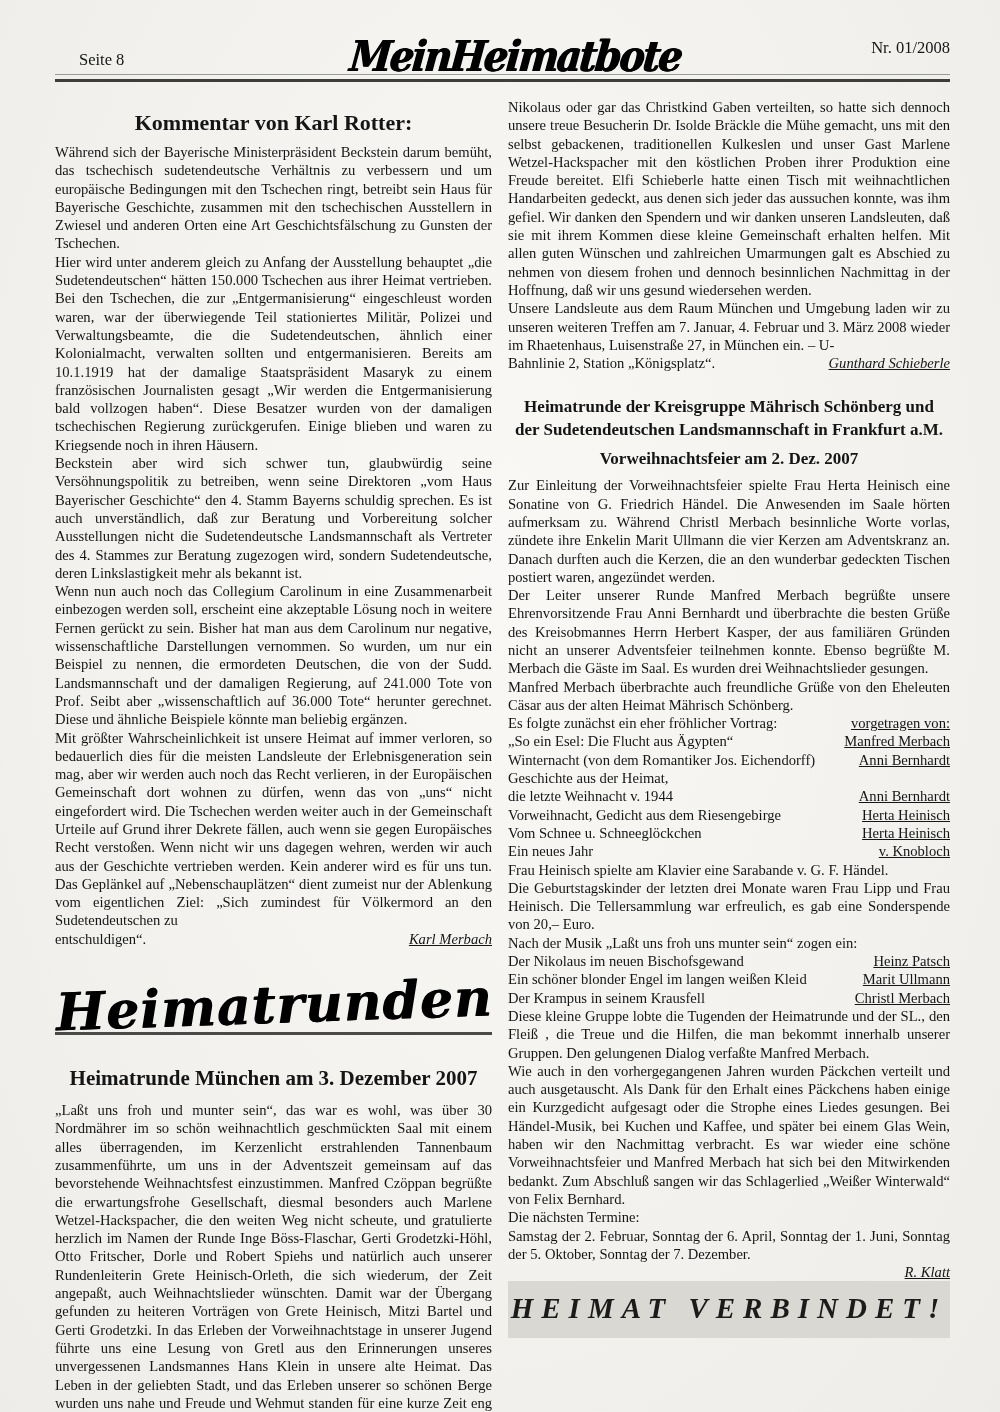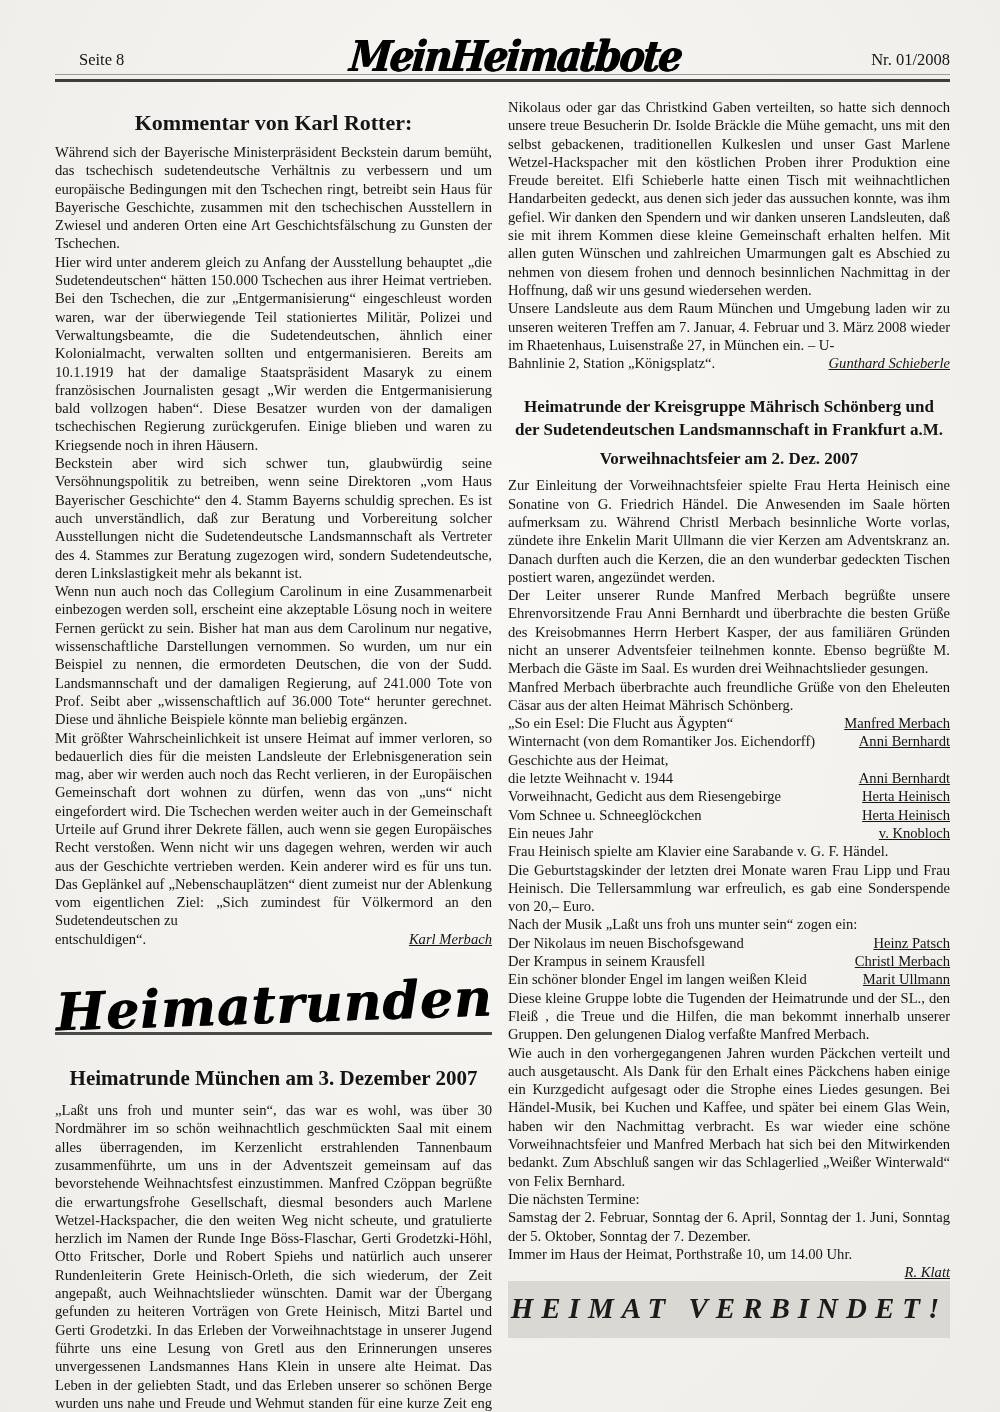--- a/index.html
+++ b/index.html
@@ -8,21 +8,21 @@
     width:1000px;height:1412px;margin:0 auto;box-sizing:border-box;
     background:#f6f5f1;
     background-image:radial-gradient(ellipse at 50% 40%, rgba(255,255,255,.35), rgba(0,0,0,.035));
     color:#151515;overflow:hidden;position:relative;
     padding:26px 50px 0 55px;
     font-family:"Liberation Serif", serif;
   }
   
   .hdr{position:relative;height:46px;margin-left:24px;}
   .hdr .pageno{position:absolute;left:0;bottom:2px;font-size:16.5px;}
-  .hdr .issue{position:absolute;right:0;bottom:2px;font-size:16.5px;}
+  .hdr .issue{position:absolute;right:0;bottom:14px;font-size:16.5px;}
   .hdr .masthead{
     position:absolute;left:50%;bottom:-6px;
     transform:translateX(-50%) scaleY(1.12) skewX(-6deg);
     font-family:"DejaVu Serif", serif;font-weight:bold;font-style:italic;
     font-size:38px;letter-spacing:-2px;color:#000;
     text-shadow:1.2px 0 0 #000, .6px .6px 0 #000;
     white-space:nowrap;
   }
   .rule-thin{height:0;border-top:1px solid #9a9a98;margin-top:2px;}
   .rule-thick{height:3px;background:#3d3d3c;margin-top:4px;}
@@ -107,20 +107,24 @@
         <div>Heimatrunde der Kreisgruppe Mährisch Schönberg und</div>
         <div>der Sudetendeutschen Landsmannschaft in Frankfurt a.M.</div>
       </div>
       <div class="cb fr-subtitle">Vorweihnachtsfeier am 2. Dez. 2007</div>
 
       <p class="b">Zur Einleitung der Vorweihnachtsfeier spielte Frau Herta Heinisch eine Sonatine von G. Friedrich Händel. Die Anwesenden im Saale hörten aufmerksam zu. Während Christl Merbach besinnliche Worte vorlas, zündete ihre Enkelin Marit Ullmann die vier Kerzen am Adventskranz an. Danach durften auch die Kerzen, die an den wunderbar gedeckten Tischen postiert waren, angezündet werden.</p>
       <p class="b">Der Leiter unserer Runde Manfred Merbach begrüßte unsere Ehrenvorsitzende Frau Anni Bernhardt und überbrachte die besten Grüße des Kreisobmannes Herrn Herbert Kasper, der aus familiären Gründen nicht an unserer Adventsfeier teilnehmen konnte. Ebenso begrüßte M. Merbach die Gäste im Saal. Es wurden drei Weihnachtslieder gesungen.</p>
       <p class="b">Manfred Merbach überbrachte auch freundliche Grüße von den Eheleuten Cäsar aus der alten Heimat Mährisch Schönberg.</p>
 
       <div class="row">
+        <span class="l">Es folgte zunächst ein eher fröhlicher Vortrag:</span>
+        <span class="r">vorgetragen von:</span>
+      </div>
+      <div class="row">
         <span class="l">„So ein Esel: Die Flucht aus Ägypten“</span>
         <span class="r">Manfred Merbach</span>
       </div>
       <div class="row">
         <span class="l">Winternacht (von dem Romantiker Jos. Eichendorff)</span>
         <span class="r">Anni Bernhardt</span>
       </div>
       <div class="row">
         <span class="l">Geschichte aus der Heimat,</span>
         <span class="r"></span>
@@ -144,33 +148,32 @@
 
       <p class="b">Frau Heinisch spielte am Klavier eine Sarabande v. G. F. Händel.</p>
       <p class="b">Die Geburtstagskinder der letzten drei Monate waren Frau Lipp und Frau Heinisch. Die Tellersammlung war erfreulich, es gab eine Sonderspende von 20,– Euro.</p>
       <p class="b">Nach der Musik „Laßt uns froh uns munter sein“ zogen ein:</p>
 
       <div class="row">
         <span class="l">Der Nikolaus im neuen Bischofsgewand</span>
         <span class="r">Heinz Patsch</span>
       </div>
       <div class="row">
+        <span class="l">Ein schöner blonder Engel im langen weißen Kleid</span>
+        <span class="r">Marit Ullmann</span>
+      </div>
+      <div class="row">
         <span class="l">Der Krampus in seinem Krausfell</span>
         <span class="r">Christl Merbach</span>
-      </div>
-      <div class="row">
-        <span class="l">Ein schöner blonder Engel im langen weißen Kleid</span>
-        <span class="r">Marit Ullmann</span>
       </div>
 
       <p class="b">Diese kleine Gruppe lobte die Tugenden der Heimatrunde und der SL., den Fleiß , die Treue und die Hilfen, die man bekommt innerhalb unserer Gruppen. Den gelungenen Dialog verfaßte Manfred Merbach.</p>
       <p class="b">Wie auch in den vorhergegangenen Jahren wurden Päckchen verteilt und auch ausgetauscht. Als Dank für den Erhalt eines Päckchens haben einige ein Kurzgedicht aufgesagt oder die Strophe eines Liedes gesungen. Bei Händel-Musik, bei Kuchen und Kaffee, und später bei einem Glas Wein, haben wir den Nachmittag verbracht. Es war wieder eine schöne Vorweihnachtsfeier und Manfred Merbach hat sich bei den Mitwirkenden bedankt. Zum Abschluß sangen wir das Schlagerlied „Weißer Winterwald“ von Felix Bernhard.</p>
       <p class="b">Die nächsten Termine:</p>
       <p class="b">Samstag der 2. Februar, Sonntag der 6. April, Sonntag der 1. Juni, Sonntag der 5. Oktober, Sonntag der 7. Dezember.</p>
-      <p class="b">Immer im Haus der Heimat, Porthstraße 10, um 14.00 Uhr.</p>
       <div class="row">
         <span class="l"></span>
         <span class="r sig">R. Klatt</span>
       </div>
 
       <div class="banner">
         <span class="t">HEIMAT VERBINDET!</span>
       </div>
 
     </div>

